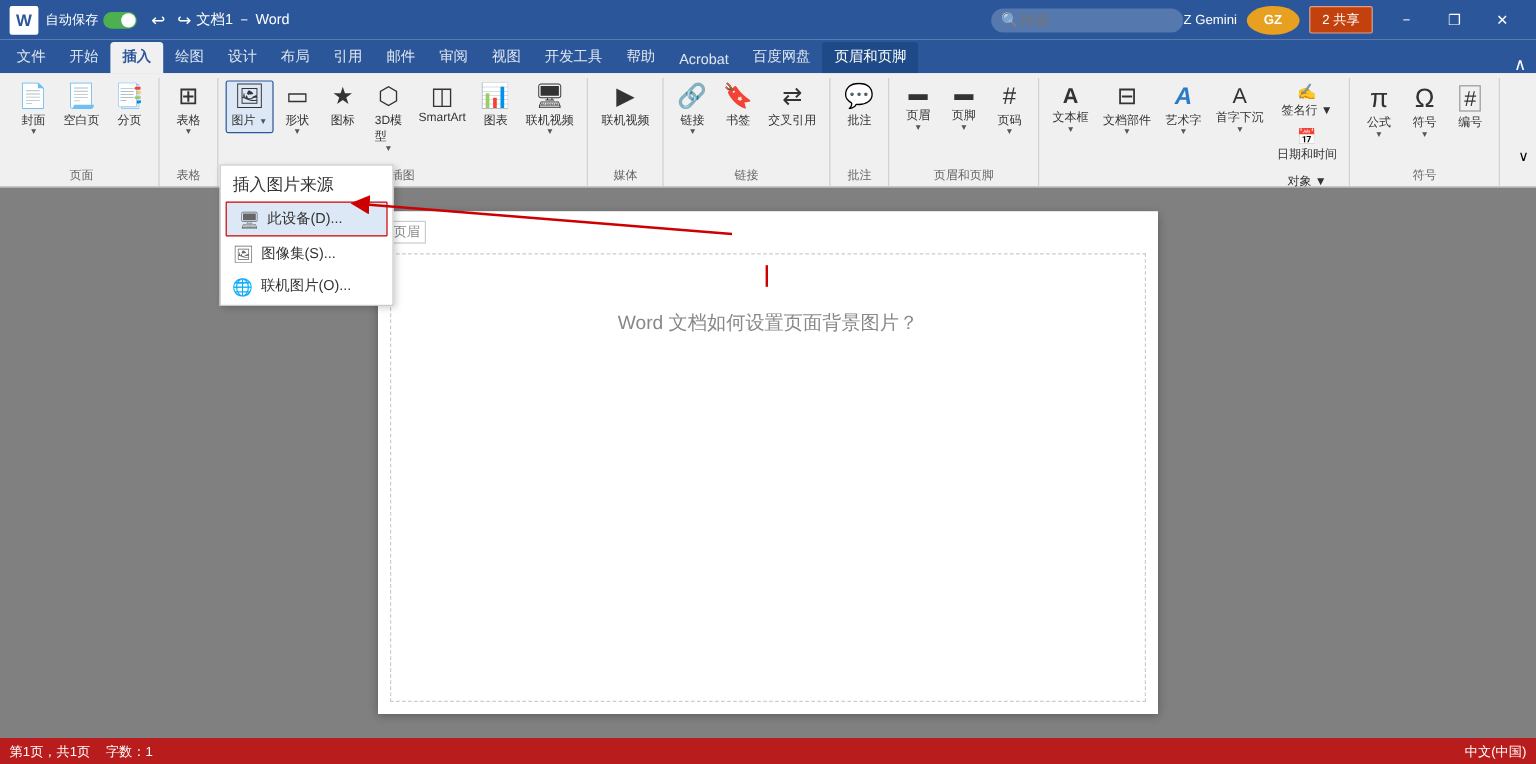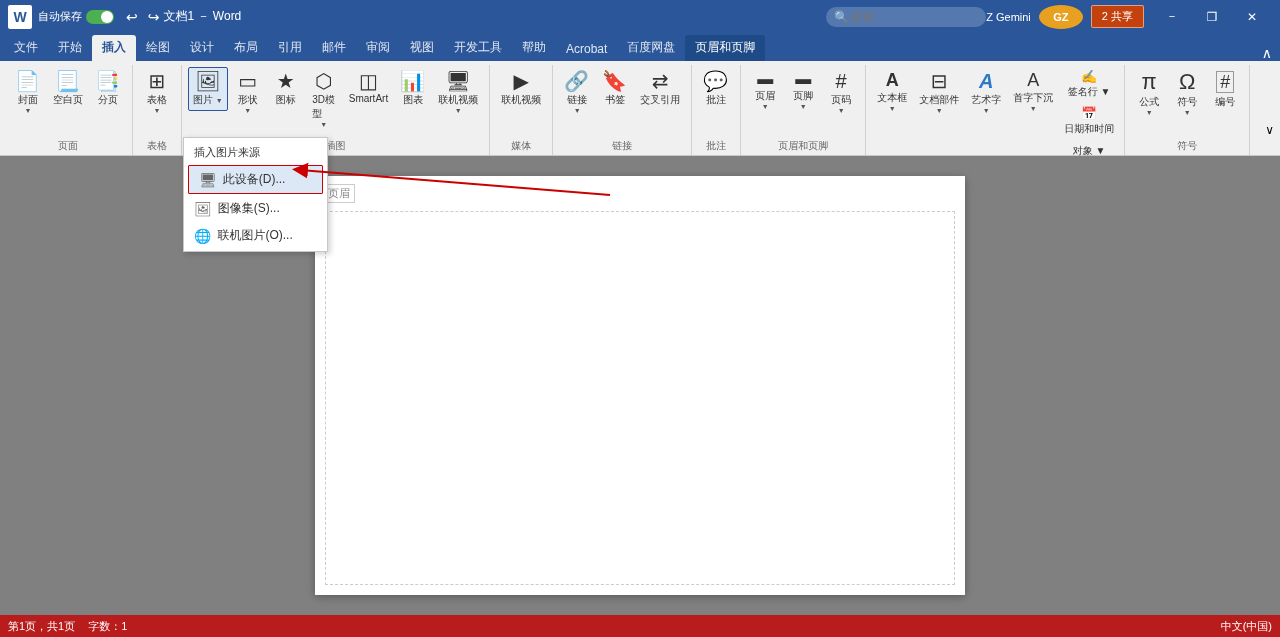--- a/index.html
+++ b/index.html
@@ -231,21 +231,21 @@
       top: 137px;
       left: 183px;
       background: white;
       border: 1px solid #c8c8c8;
       box-shadow: 2px 2px 6px rgba(0,0,0,0.2);
       width: 145px;
       z-index: 100;
       padding: 2px 0;
     }
     .menu-header {
-      font-size: 11px;
+      font-size: 14px;
       color: #333;
       padding: 5px 10px 4px;
       font-weight: normal;
     }
     .menu-item {
       display: flex;
       align-items: center;
       padding: 5px 10px;
       cursor: pointer;
       font-size: 12px;
@@ -531,20 +531,26 @@
   </div>
   <div class="menu-item">
     <span class="menu-item-icon">🌐</span>
     <span>联机图片(O)...</span>
   </div>
 </div>
 
 <div id="page-area">
   <div class="doc-page">
     <div class="page-header-label">页眉</div>
+    <div class="doc-content">
+      <div style="text-align:center; margin-top:5px;">
+        <span class="text-cursor"></span>
+      </div>
+      <div class="doc-title-text">Word 文档如何设置页面背景图片？</div>
+    </div>
   </div>
 </div>
 
 <div id="statusbar">
   <span>第1页，共1页</span>
   <span style="margin-left:13px;">字数：1</span>
   <span style="margin-left:auto;">中文(中国)</span>
 </div>
 
 <svg id="annotation-arrow" style="position:fixed; top:0; left:0; width:1280px; height:637px; pointer-events:none; z-index:500;">

